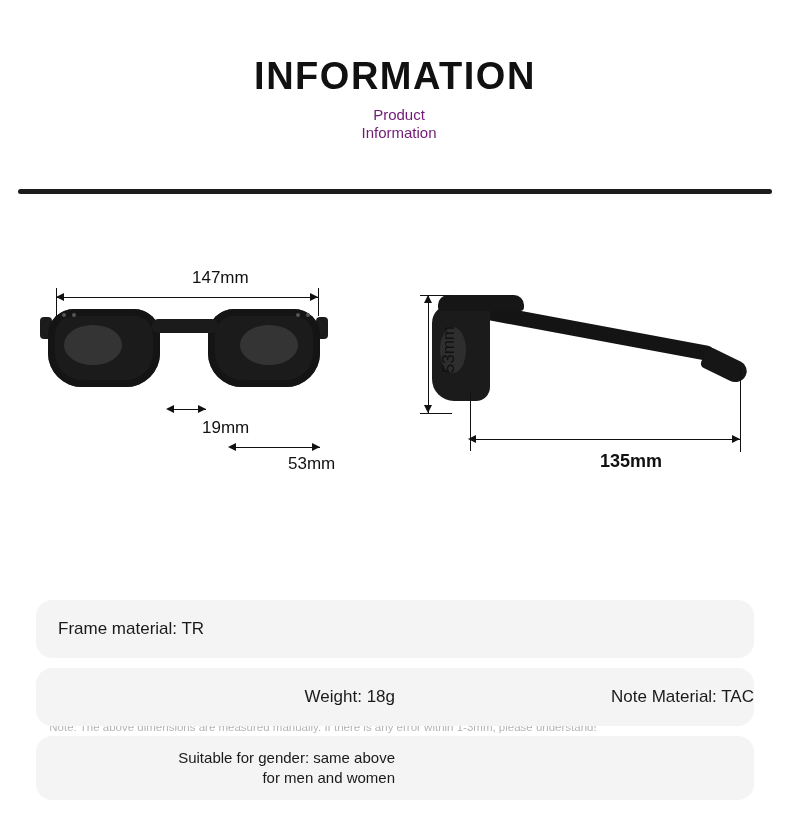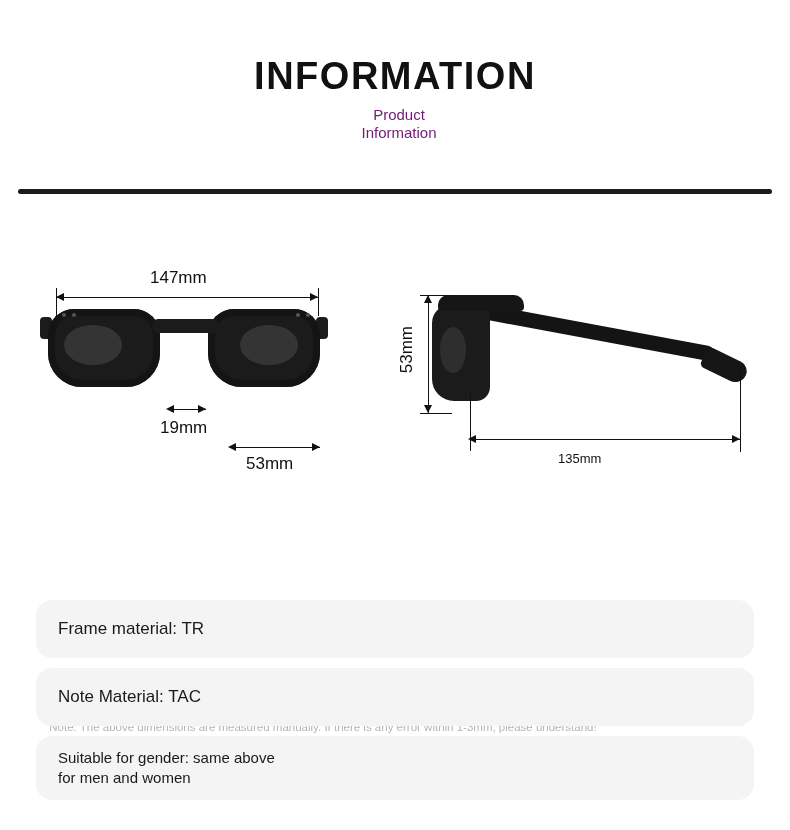--- a/index.html
+++ b/index.html
@@ -109,20 +109,21 @@
   .tick-h {
     position: absolute;
     height: 1px;
     background: #111;
   }
   .dimlabel {
     position: absolute;
     font-size: 17px;
     color: #111;
     white-space: nowrap;
+    margin-left: 42px;
   }
   .dimlabel.vert {
     writing-mode: vertical-rl;
     transform: rotate(180deg);
     font-size: 17px;
     line-height: 17px;
   }
 
   
   .front-view {
@@ -240,20 +241,21 @@
     font-size: 11.5px;
     color: #b4b4b4;
   }
 
   
   .specs {
     position: absolute;
     top: 600px;
     left: 36px;
     width: 718px;
+    text-align: right;
   }
   .spec-row {
     position: relative;
     display: flex;
     align-items: center;
     background: #f4f4f4;
     border-radius: 16px;
     margin-bottom: 10px;
     height: 58px;
     overflow: hidden;
@@ -346,34 +348,35 @@
   <div class="dimline-v" style="left:428px; top:99px; height:118px;"></div>
   <div class="arrow up" style="left:424px; top:99px;"></div>
   <div class="arrow down" style="left:424px; top:209px;"></div>
   <div class="dimlabel vert" style="left:398px; top:130px;">53mm</div>
 
   <div class="tick-v" style="left:470px; top:195px; height:60px;"></div>
   <div class="tick-v" style="left:740px; top:172px; height:84px;"></div>
   <div class="dimline-h" style="left:470px; top:243px; width:270px;"></div>
   <div class="arrow left" style="left:468px; top:239px;"></div>
   <div class="arrow right" style="left:732px; top:239px;"></div>
-  <div class="dimlabel" style="left:558px; top:255px; font-size:13px;">135mm</div>
+  <div class="dimlabel" style="left:558px; top:255px; font-size:18px;font-weight:bold;">135mm</div>
 
   <div class="note">Note: The above dimensions are measured manually. If there is any error within 1-3mm, please understand!</div>
 </div>
 
 <div class="watermark">UVEE</div>
 
 <div class="specs">
 
   <div class="spec-row">
     <div class="spec-cell">Frame material: TR</div>
   </div>
 
   <div class="spec-row">
+    <div class="spec-cell half">Weight: 18g</div>
     <div class="spec-cell half">Note Material: TAC</div>
   </div>
 
   <div class="spec-row tall">
     <div class="spec-cell half small">Suitable for gender: same above
 for men and women</div>
   </div>
 
 </div>
 

